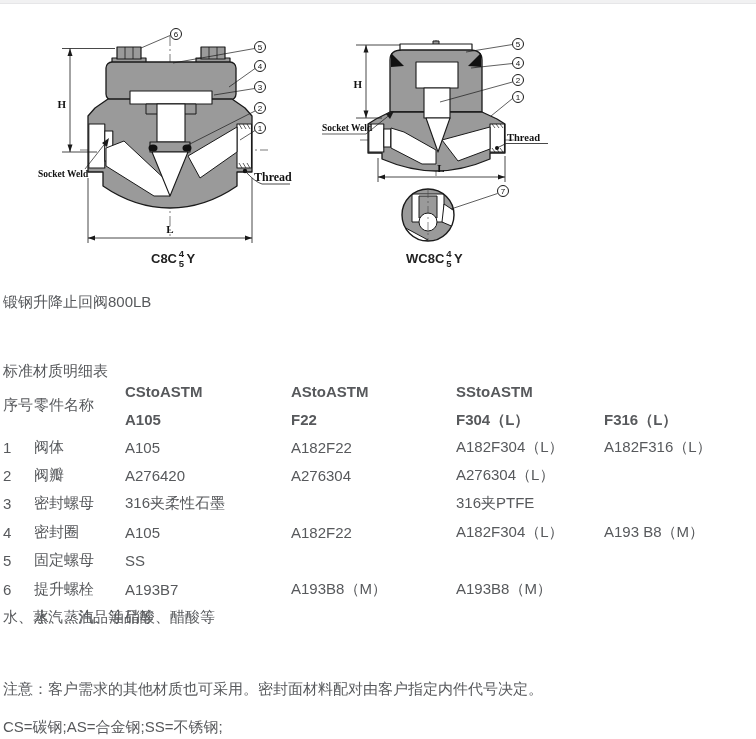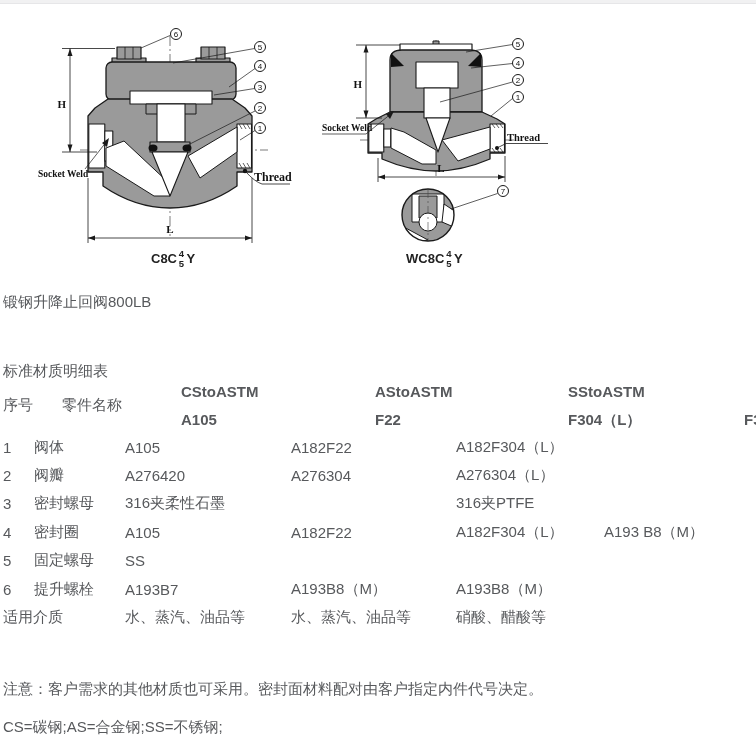--- a/index.html
+++ b/index.html
@@ -5,21 +5,21 @@
   html,body{margin:0;padding:0;background:#ffffff;}
   body{width:756px;height:739px;font-family:"Liberation Sans","DejaVu Sans",sans-serif;overflow:hidden;}
   .page{position:relative;width:756px;height:739px;background:#ffffff;}
   .topstrip{position:absolute;top:0;left:0;width:756px;height:3px;background:#f1f1f2;border-bottom:1px solid #e6e6e8;}
   .drawing-wrap{position:absolute;top:0;left:0;width:756px;height:285px;}
   .txt{color:#57595c;font-size:15px;line-height:20px;white-space:nowrap;}
   .title{position:absolute;left:3px;top:292px;}
   .subtitle{position:absolute;left:3px;top:343px;margin-top:18px;}
   .mat-table{position:absolute;left:3px;top:378px;width:752px;color:#57595c;font-size:15px;}
   .trow{display:grid;grid-template-columns:31px 91px 166px 165px 148px 151px;height:28.4px;align-items:center;white-space:nowrap;}
-  .thead{height:55px;align-items:stretch;gap:28px;}
+  .thead{height:55px;align-items:stretch;}
   .thead .vc{display:flex;align-items:center;}
   .hl{height:27.5px;line-height:27.5px;font-weight:bold;}
   .cell{overflow:visible;}
   .span2{grid-column:1 / span 2;}
   .note{position:absolute;left:3px;top:679px;}
   .legend{position:absolute;left:3px;top:717px;}
   svg text{fill:#111111;}
   .dimlbl{font-family:"Liberation Serif","DejaVu Serif",serif;font-weight:bold;}
   .capt{font-family:"Liberation Sans",sans-serif;font-weight:bold;fill:#222;}
 </style>
@@ -283,20 +283,21 @@
         <div class="hl">F316（L）</div>
       </div>
     </div>
 
     <div class="trow">
       <div class="cell">1</div>
       <div class="cell">阀体</div>
       <div class="cell">A105</div>
       <div class="cell">A182F22</div>
       <div class="cell">A182F304（L）</div>
+      <div class="cell">A182F316（L）</div>
     </div>
     <div class="trow">
       <div class="cell">2</div>
       <div class="cell">阀瓣</div>
       <div class="cell">A276420</div>
       <div class="cell">A276304</div>
       <div class="cell">A276304（L）</div>
     </div>
     <div class="trow">
       <div class="cell">3</div>
@@ -324,21 +325,20 @@
     </div>
     <div class="trow">
       <div class="cell">6</div>
       <div class="cell">提升螺栓</div>
       <div class="cell">A193B7</div>
       <div class="cell">A193B8（M）</div>
       <div class="cell">A193B8（M）</div>
     </div>
 
     <div class="trow">
-      <div class="cell span2">适用介质</div>
       <div class="cell">水、蒸汽、油品等</div>
       <div class="cell">水、蒸汽、油品等</div>
       <div class="cell">硝酸、醋酸等</div>
       <div class="cell"></div>
     </div>
 
   </div>
 
   <div class="txt note">注意：客户需求的其他材质也可采用。密封面材料配对由客户指定内件代号决定。</div>
   <div class="txt legend">CS=碳钢;AS=合金钢;SS=不锈钢;</div>

